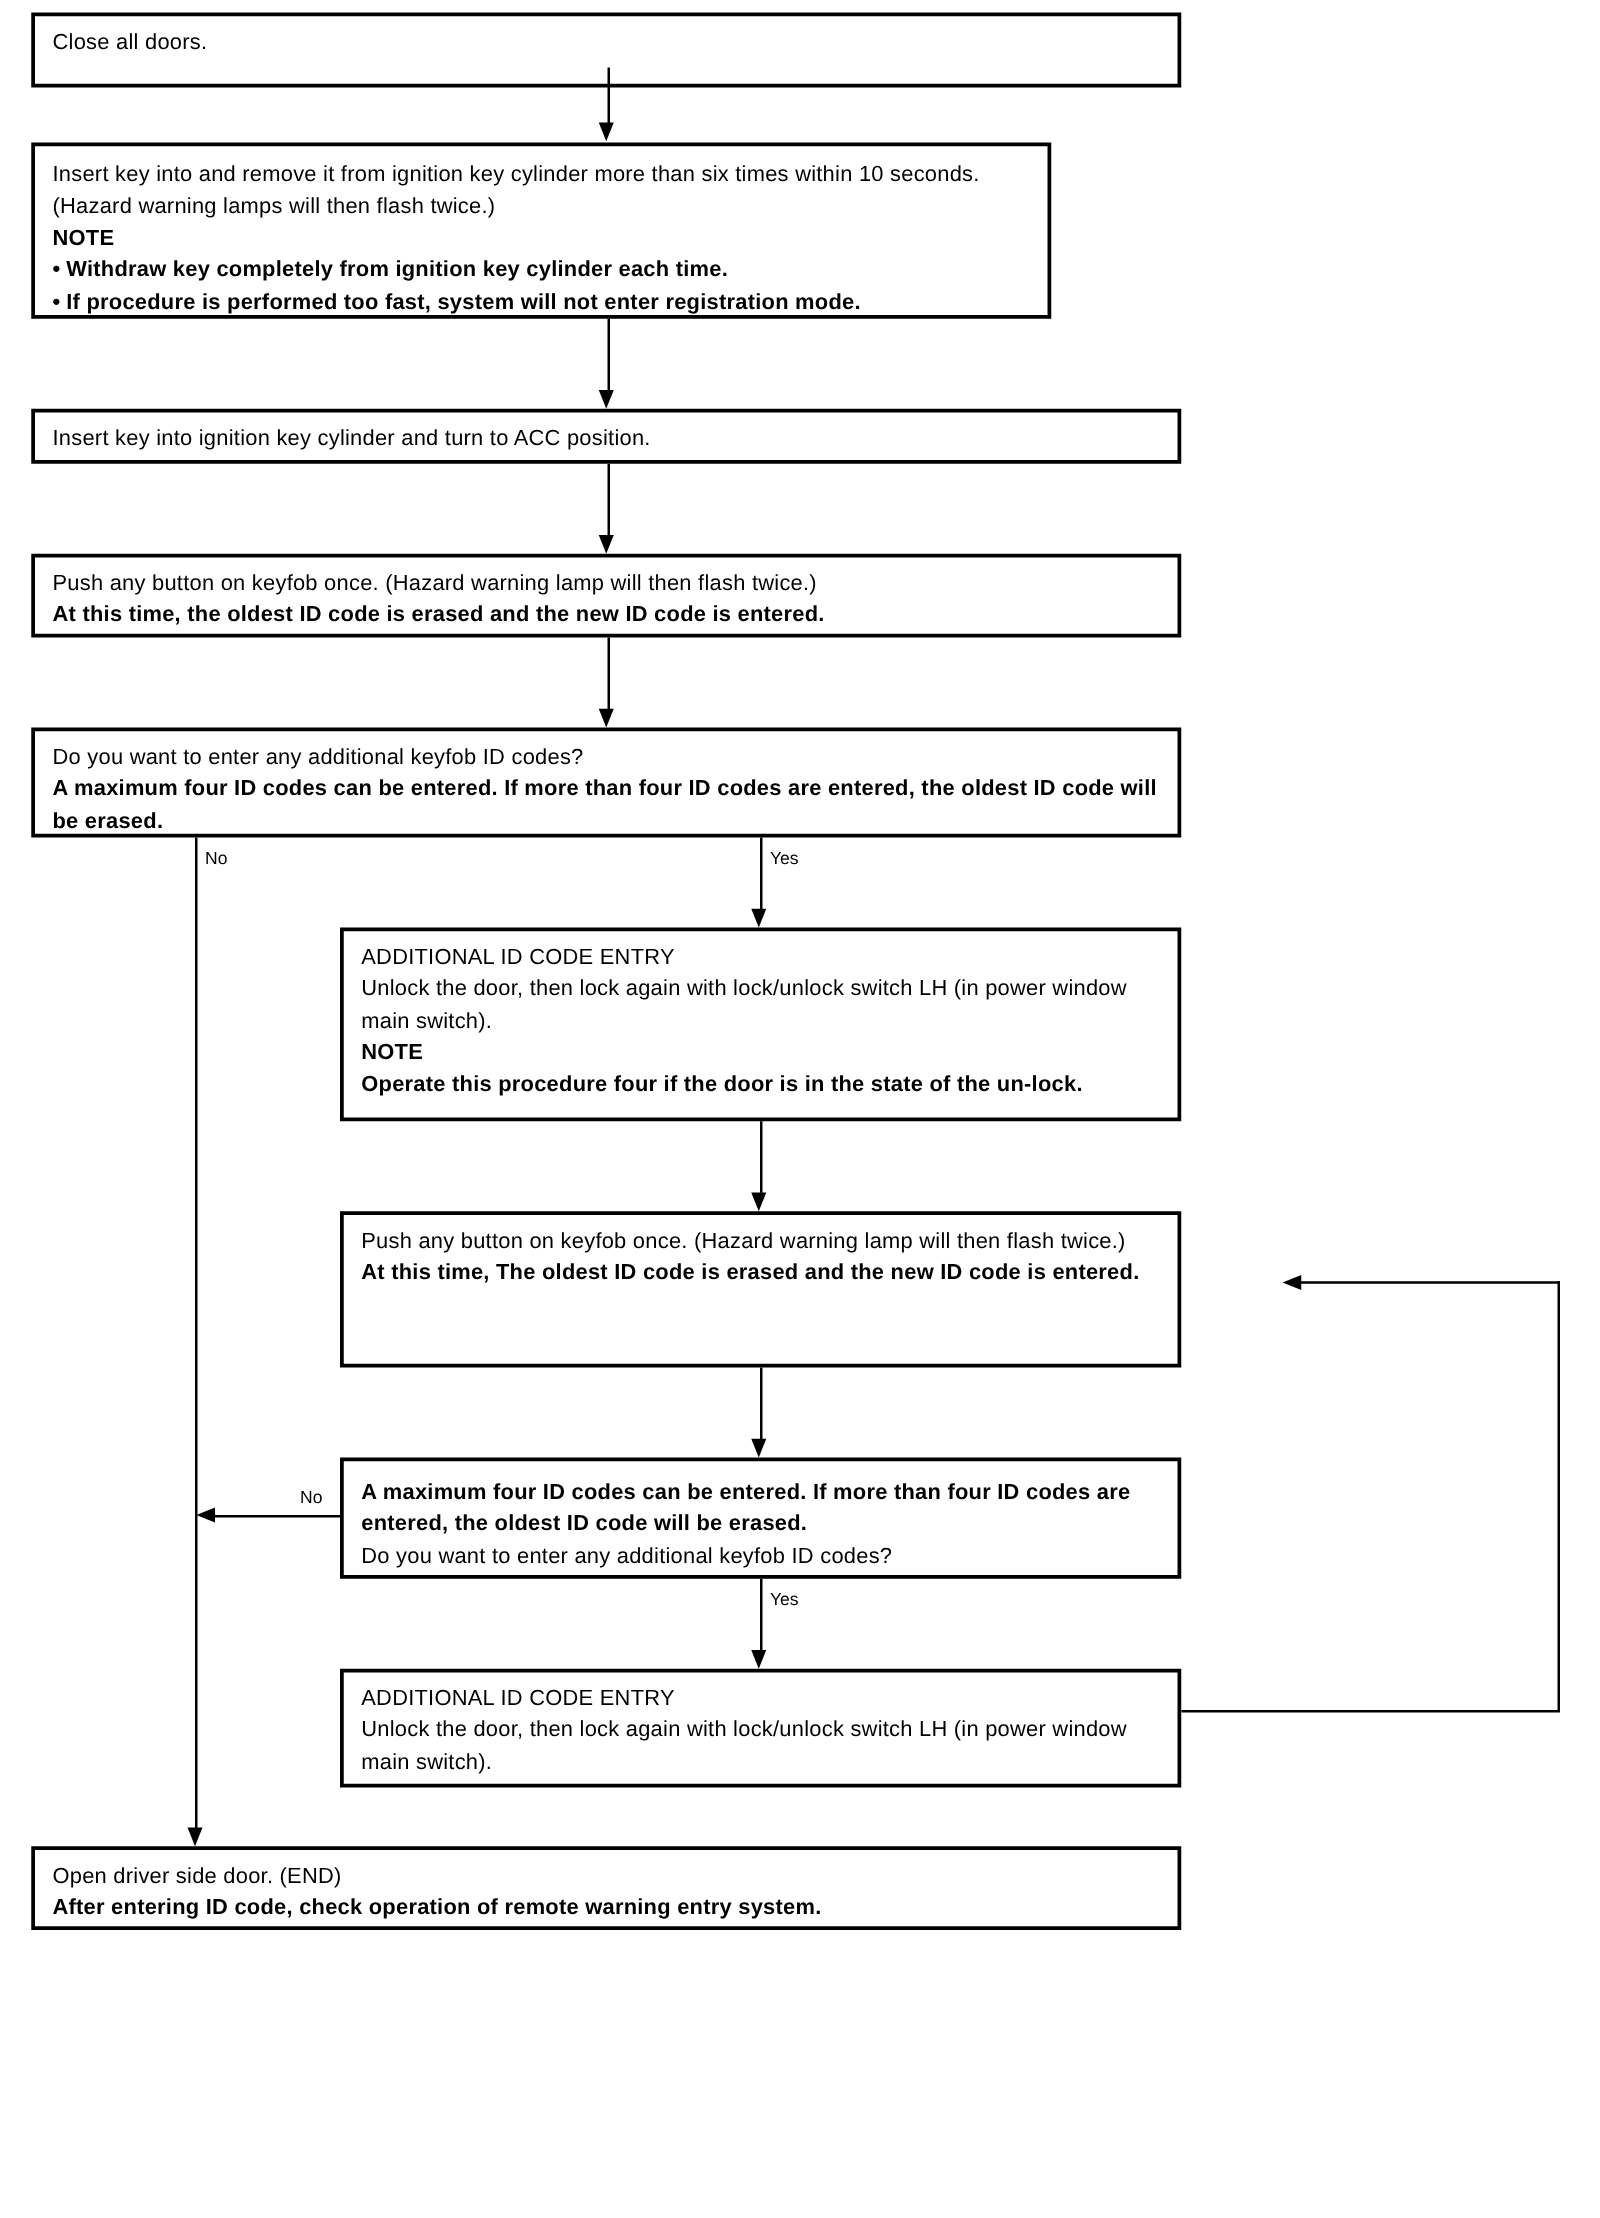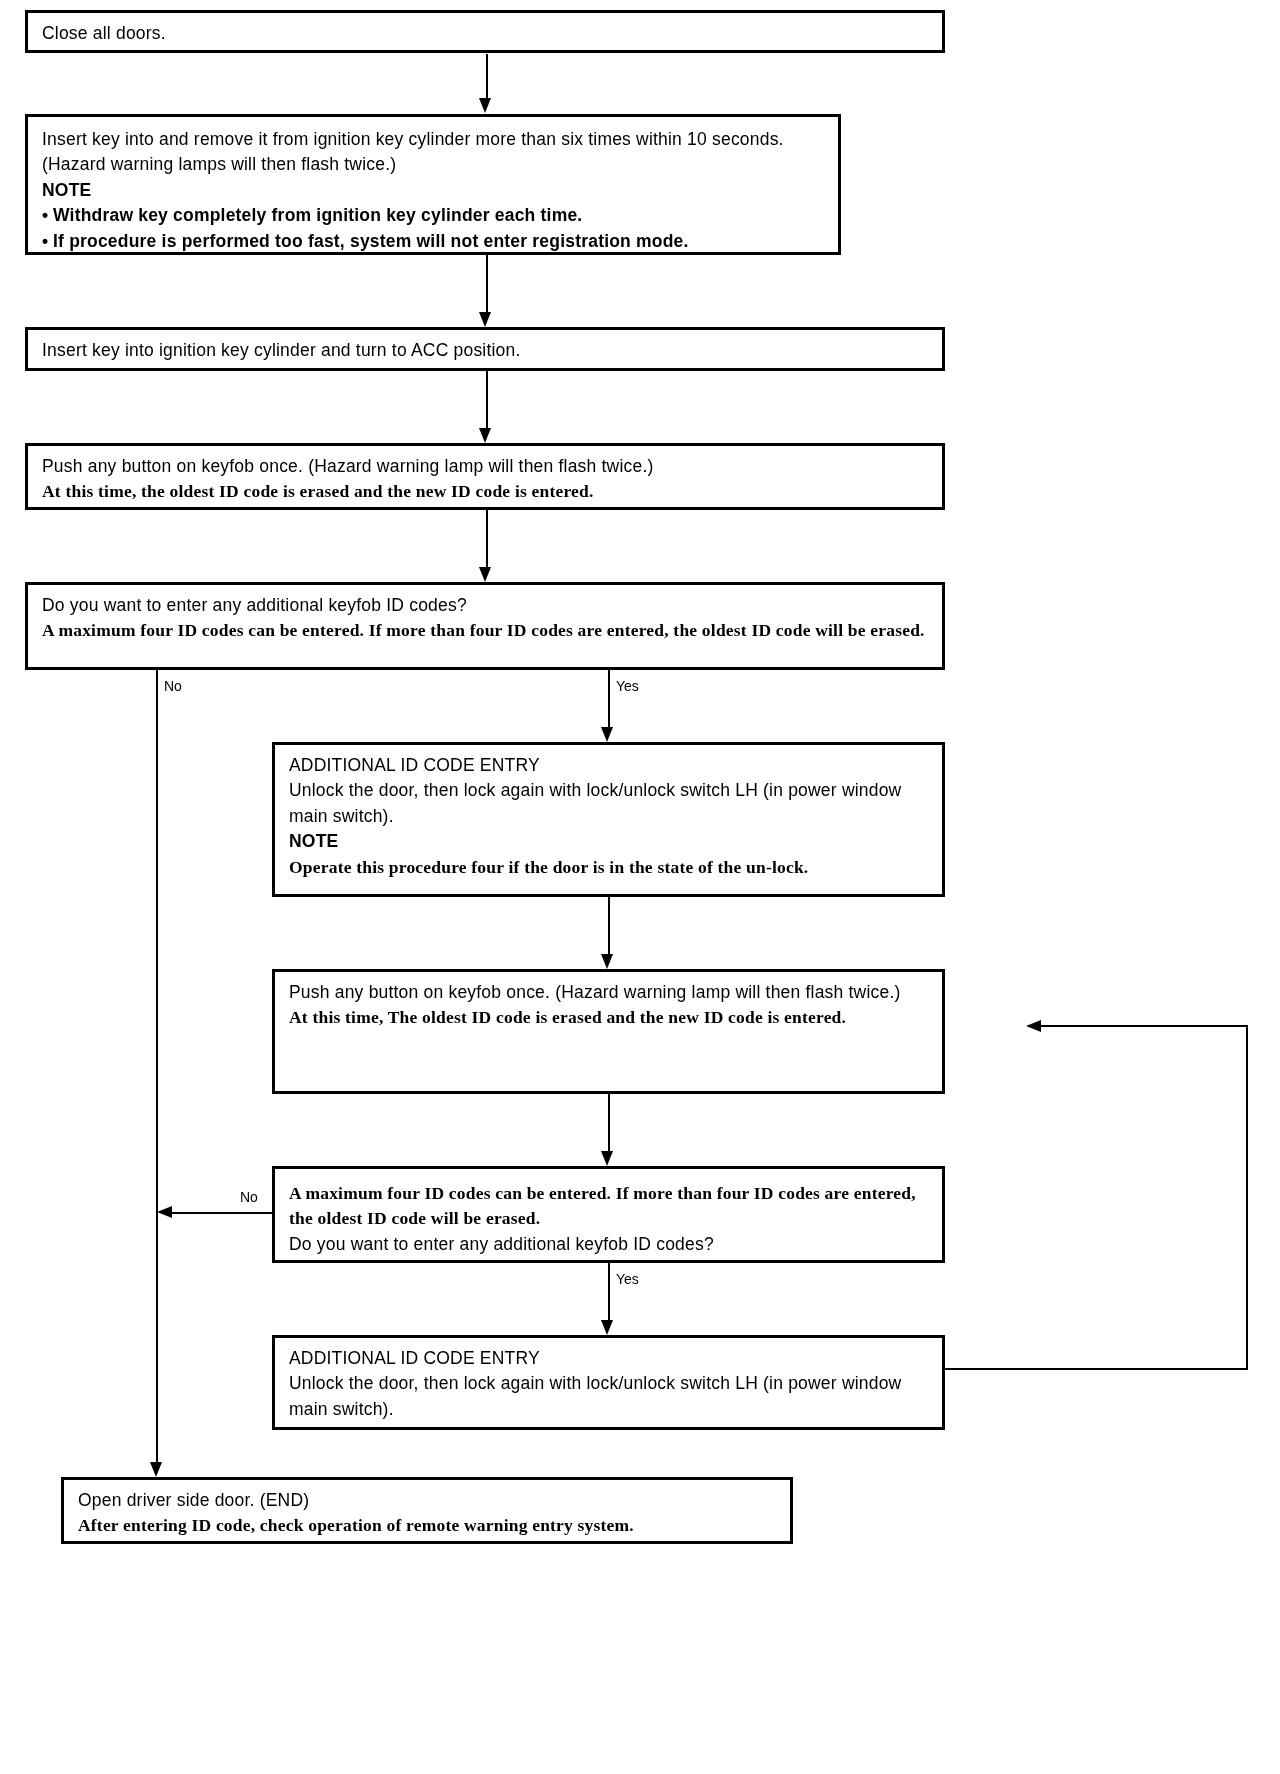--- a/index.html
+++ b/index.html
@@ -26,21 +26,20 @@
     padding: 8px 12px 8px 14px;
     font-size: 17.5px;
     line-height: 1.45;
     letter-spacing: 0.2px;
   }
   .box p {
     margin: 0;
   }
   .b {
     font-weight: bold;
-    font-family: Liberation Serif, serif;
   }
   .note-label {
     font-weight: bold;
   }
   .bullet-line {
     font-weight: bold;
     text-indent: 0;
     padding-left: 0;
   }
   .bullet-line .dot {
@@ -81,21 +80,21 @@
     line-height: 1;
     color: #000000;
     white-space: nowrap;
   }
 </style>
 </head>
 <body>
 
 <div id="page">
 
-  <div class="box" style="left:25px; top:10px; width:920px; height:43px;">
+  <div class="box" style="left:25px; top:10px; width:920px; height:60px;">
     <p>Close all doors.</p>
   </div>
 
   <div class="vline" style="left:486px; top:54px; height:49px;"></div>
   <div class="arrow-down" style="left:479px; top:98px;"></div>
 
   <div class="box" style="left:25px; top:114px; width:816px; height:141px; padding-top:10px;">
     <p>Insert key into and remove it from ignition key cylinder more than six times within 10 seconds.</p>
     <p>(Hazard warning lamps will then flash twice.)</p>
     <p class="note-label">NOTE</p>
@@ -168,18 +167,18 @@
 
   <div class="vline" style="left:608px; top:1263px; height:63px;"></div>
   <div class="edge-label" style="left:616px; top:1272px;">Yes</div>
   <div class="arrow-down" style="left:601px; top:1320px;"></div>
 
   <div class="box" style="left:272px; top:1335px; width:673px; height:95px;">
     <p>ADDITIONAL ID CODE ENTRY</p>
     <p>Unlock the door, then lock again with lock/unlock switch LH (in power window main switch).</p>
   </div>
 
-  <div class="box" style="left:25px; top:1477px; width:732px; height:67px;margin-left:36px;">
+  <div class="box" style="left:25px; top:1477px; width:920px; height:67px;">
     <p>Open driver side door. (END)</p>
     <p class="b">After entering ID code, check operation of remote warning entry system.</p>
   </div>
 
 </div>
 
 </body></html>

